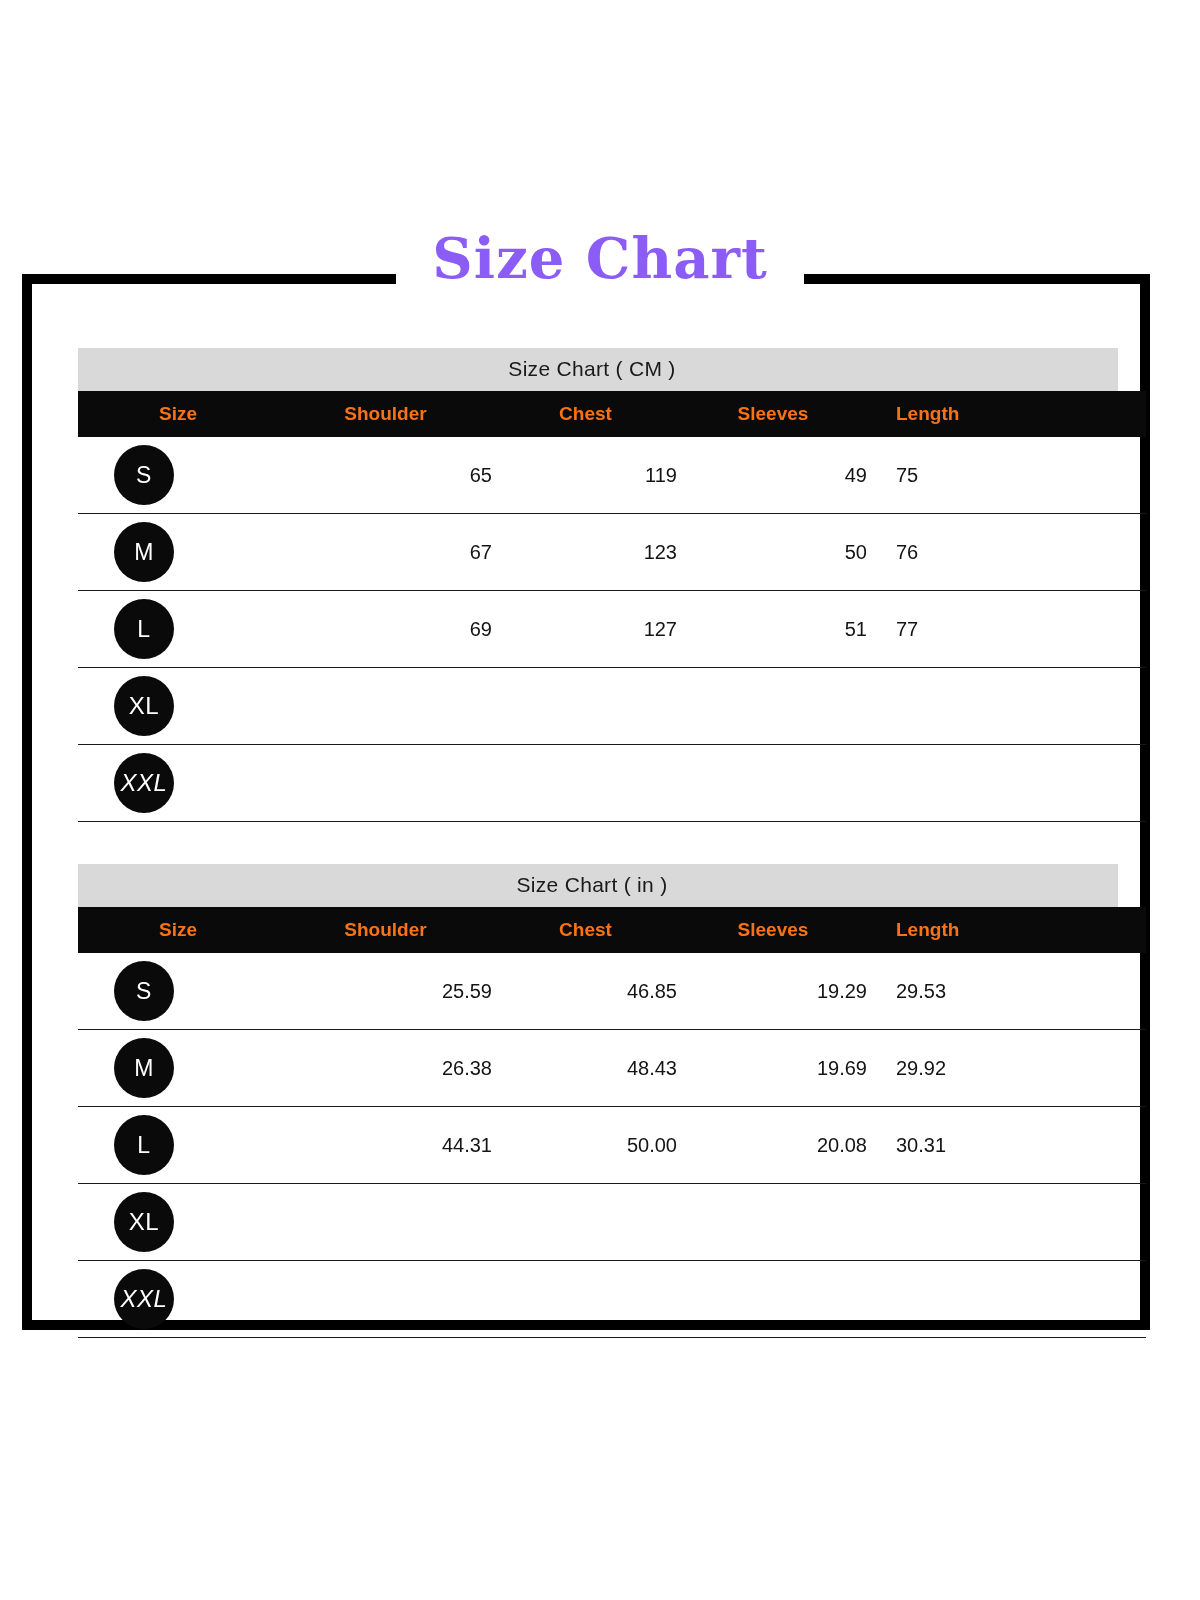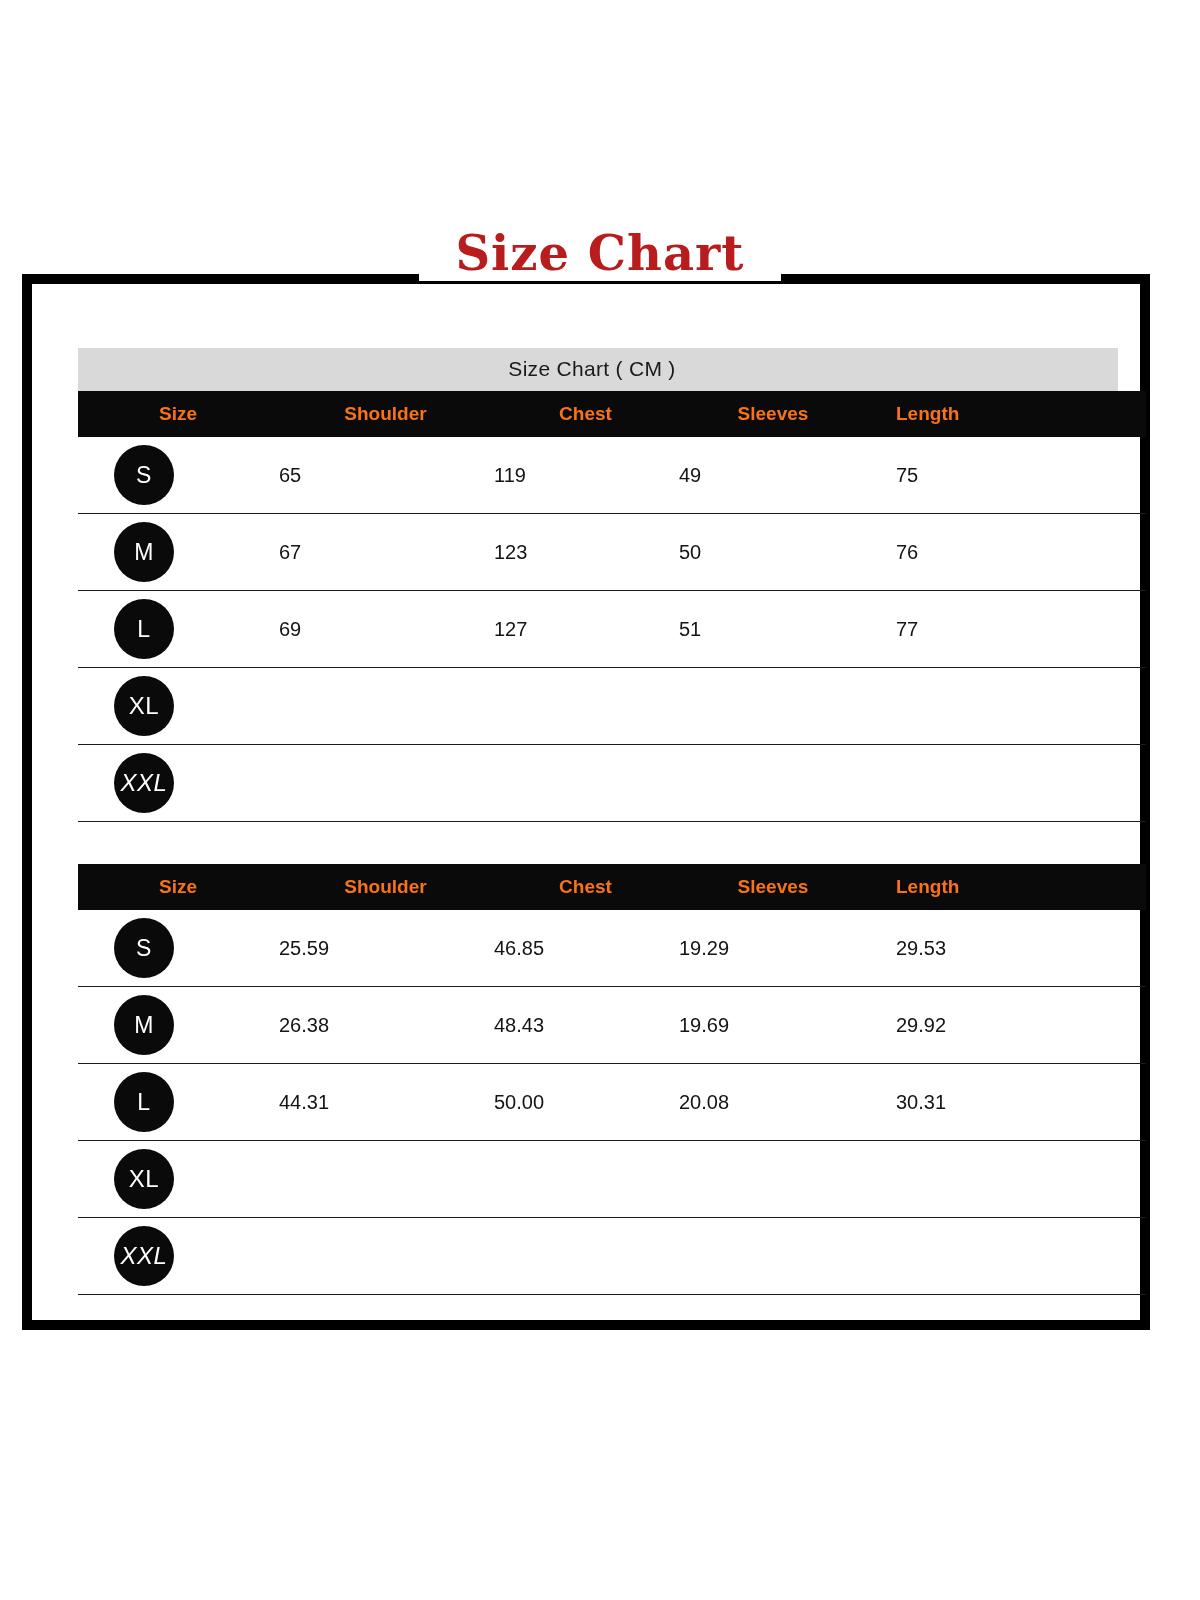--- a/index.html
+++ b/index.html
@@ -36,24 +36,24 @@
     width: 1200px;
     text-align: center;
     z-index: 5;
   }
   .title {
     display: inline-block;
     background: #ffffff;
     padding: 0 36px;
     font-family: "DejaVu Serif", "Liberation Serif", serif;
     font-weight: 700;
-    font-size: 48px;
+    font-size: 56px;
     letter-spacing: 1px;
     line-height: 1.15;
-    color: #b91c1c;
+    color: #8b5cf6;
   }
 
   
   .tables {
     position: absolute;
     left: 46px;
     top: 64px;
     width: 1040px;
   }
 
@@ -85,21 +85,21 @@
   }
   thead th.col-size { width: 200px; text-align: center; }
   thead th.col-shoulder { width: 215px; }
   thead th.col-chest { width: 185px; }
   thead th.col-sleeves { width: 190px; }
   thead th.col-length { width: 250px; text-align: left; padding-left: 28px; }
 
   tbody td {
     height: 74px;
     font-size: 20px;
-    text-align: left;
+    text-align: right;
     border-bottom: 1.5px solid #1a1a1a;
     vertical-align: middle;
     color: #141414;
   }
   tbody tr:last-child td { border-bottom: 1.5px solid #1a1a1a; font-style: italic; }
 
   td.size-cell {
     border-bottom: 1.5px solid #1a1a1a;
     text-align: left;
     padding-left: 36px;
@@ -187,20 +187,21 @@
             <td></td>
             <td></td>
             <td></td>
             <td class="len-cell"></td>
           </tr>
         </tbody>
       </table>
     </div>
 
     <div class="block">
+      <div class="band">Size Chart ( in )</div>
       <table>
         <thead>
           <tr>
             <th class="col-size">Size</th>
             <th class="col-shoulder">Shoulder</th>
             <th class="col-chest">Chest</th>
             <th class="col-sleeves">Sleeves</th>
             <th class="col-length">Length</th>
           </tr>
         </thead>

